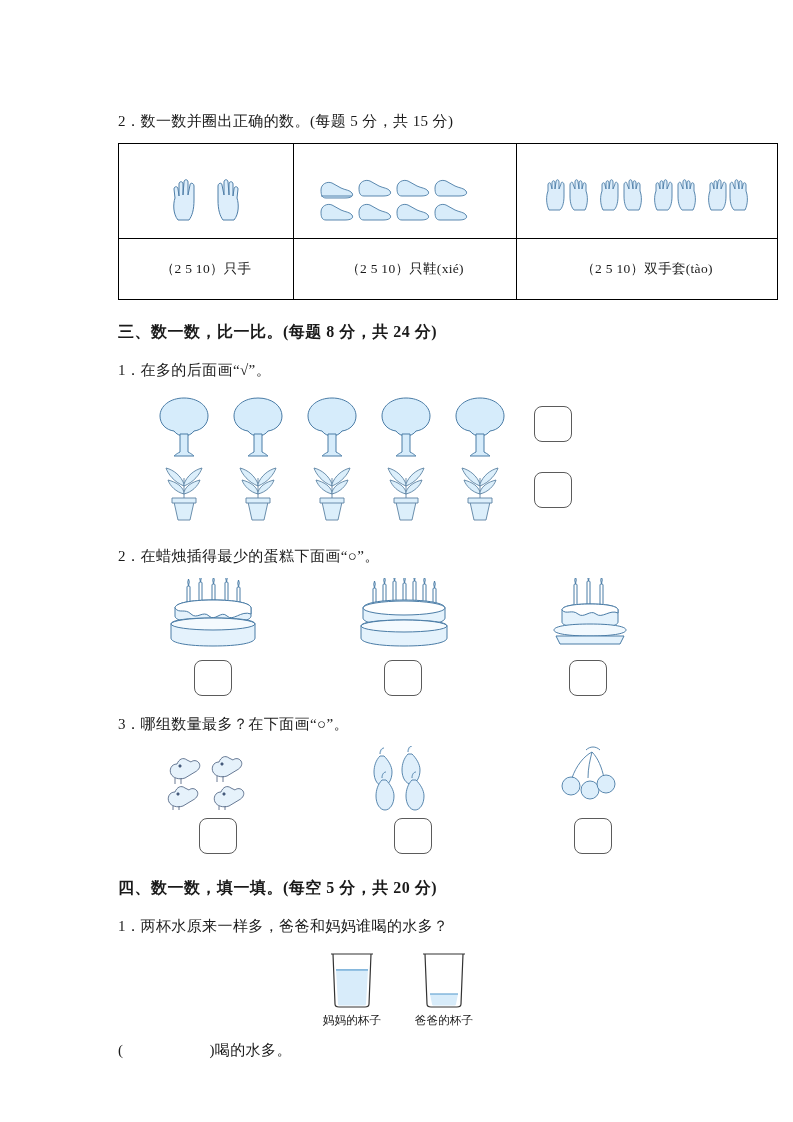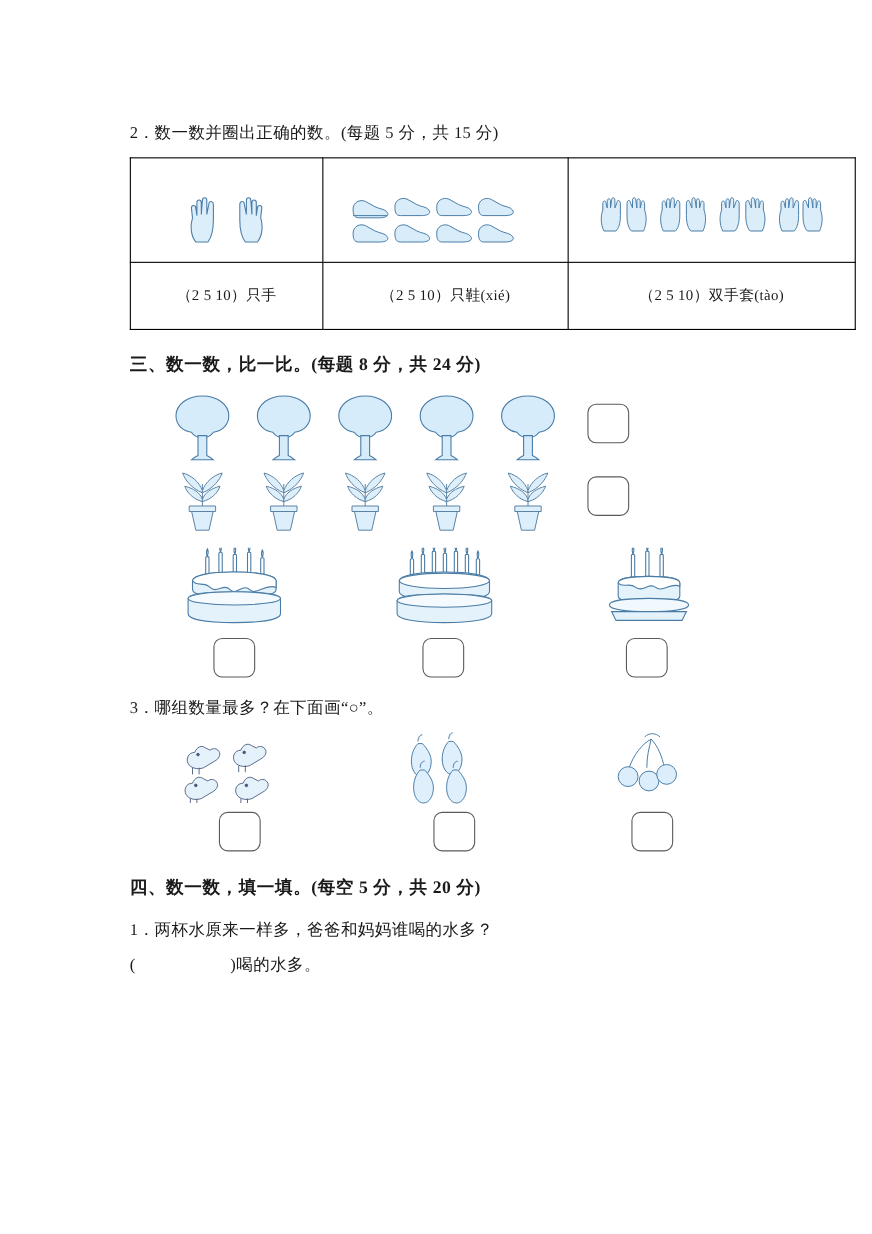--- a/index.html
+++ b/index.html
@@ -184,20 +184,23 @@
     <tr>
       <td class="cell-txt col1">（2  5  10）只手</td>
       <td class="cell-txt col2">（2  5  10）只鞋(xié)</td>
       <td class="cell-txt col3">（2  5  10）双手套(tào)</td>
     </tr>
   </tbody>
       </table>
 
   <p class="q-line section-head mt22">三、数一数，比一比。(每题 8 分，共 24 分)</p>
 
+  <p class="q-line mt18">
+    <span class="q-num">1．</span><span>在多的后面画“√”。</span>
+  </p>
 
   <div class="obj-row" style="margin-top:14px;">
     <div style="width:34px;"></div>
     <svg width="64" height="66" viewBox="0 0 64 66">
       <g fill="#d6ecfb" stroke="#4a7ca6" stroke-width="1">
         <path d="M32 4 C18 4 8 12 8 22 C8 30 14 36 22 37 C24 40 28 42 32 42 C36 42 40 40 42 37 C50 36 56 30 56 22 C56 12 46 4 32 4 Z"></path>
         <path d="M28 40 L28 58 C24 60 22 62 22 62 L42 62 C42 62 40 60 36 58 L36 40 Z"></path>
       </g>
     </svg>
     <svg width="64" height="66" viewBox="0 0 64 66" style="margin-left:10px;">
@@ -284,20 +287,23 @@
         <path d="M32 30 C40 28 46 22 48 16 C40 18 34 22 32 28 Z"></path>
         <path d="M22 38 L42 38 L38 56 L26 56 Z"></path>
         <path d="M20 34 L44 34 L44 39 L20 39 Z"></path>
       </g>
     </svg>
     <div style="margin-left:22px;margin-bottom:12px;">
       <span class="ansbox"></span>
     </div>
   </div>
 
+  <p class="q-line mt22">
+    <span class="q-num">2．</span><span>在蜡烛插得最少的蛋糕下面画“○”。</span>
+  </p>
 
   <div style="display:flex;margin-top:12px;">
     <div class="slot" style="width:190px;display:flex;flex-direction:column;align-items:center;">
       <svg width="112" height="76" viewBox="0 0 112 76">
         <g stroke="#4a7ca6" stroke-width="1" fill="#e4f2fc">
           <g fill="#ffffff">
             <rect x="30" y="8" width="3" height="18" rx="1"></rect>
             <rect x="42" y="4" width="3" height="22" rx="1"></rect>
             <rect x="55" y="6" width="3" height="20" rx="1"></rect>
             <rect x="68" y="4" width="3" height="22" rx="1"></rect>
@@ -428,19 +434,44 @@
       <span class="ansbox" style="margin-top:6px;"></span>
     </div>
   </div>
 
   <p class="q-line section-head mt30">四、数一数，填一填。(每空 5 分，共 20 分)</p>
 
   <p class="q-line mt18">
     <span class="q-num">1．</span><span>两杯水原来一样多，爸爸和妈妈谁喝的水多？</span>
   </p>
 
+  <div style="display:flex;justify-content:center;margin-top:14px;gap:30px;">
+    <div style="display:flex;flex-direction:column;align-items:center;">
+      <svg width="62" height="60" viewBox="0 0 62 60">
+        <g stroke="#333333" stroke-width="1.2" fill="none">
+          <path d="M12 4 L14 54 C14 56 16 57 18 57 L44 57 C46 57 48 56 48 54 L50 4"></path>
+          <path d="M10 4 L52 4"></path>
+          <path d="M15 20 L47 20" stroke="#7fb6dd"></path>
+          <path d="M15 20 L17 54 C17 55 18 55.5 19 55.5 L43 55.5 C44 55.5 45 55 45 54 L47 20 Z" fill="#d8ecfa" stroke="none"></path>
+          <path d="M15 20 L47 20" stroke="#6aa7d4"></path>
+        </g>
+      </svg>
+      <span class="caption">妈妈的杯子</span>
+    </div>
+    <div style="display:flex;flex-direction:column;align-items:center;">
+      <svg width="62" height="60" viewBox="0 0 62 60">
+        <g stroke="#333333" stroke-width="1.2" fill="none">
+          <path d="M12 4 L14 54 C14 56 16 57 18 57 L44 57 C46 57 48 56 48 54 L50 4"></path>
+          <path d="M10 4 L52 4"></path>
+          <path d="M17 44 L19 54 C19 55 20 55.5 21 55.5 L41 55.5 C42 55.5 43 55 43 54 L45 44 Z" fill="#d8ecfa" stroke="none"></path>
+          <path d="M17 44 L45 44" stroke="#6aa7d4"></path>
+        </g>
+      </svg>
+      <span class="caption">爸爸的杯子</span>
+    </div>
+  </div>
 
   <p class="q-line" style="margin-top:12px;">
     <span>(</span><span class="blank-line"></span><span>)喝的水多。</span>
   </p>
 
 </div>
 </div>
 
 </body></html>

